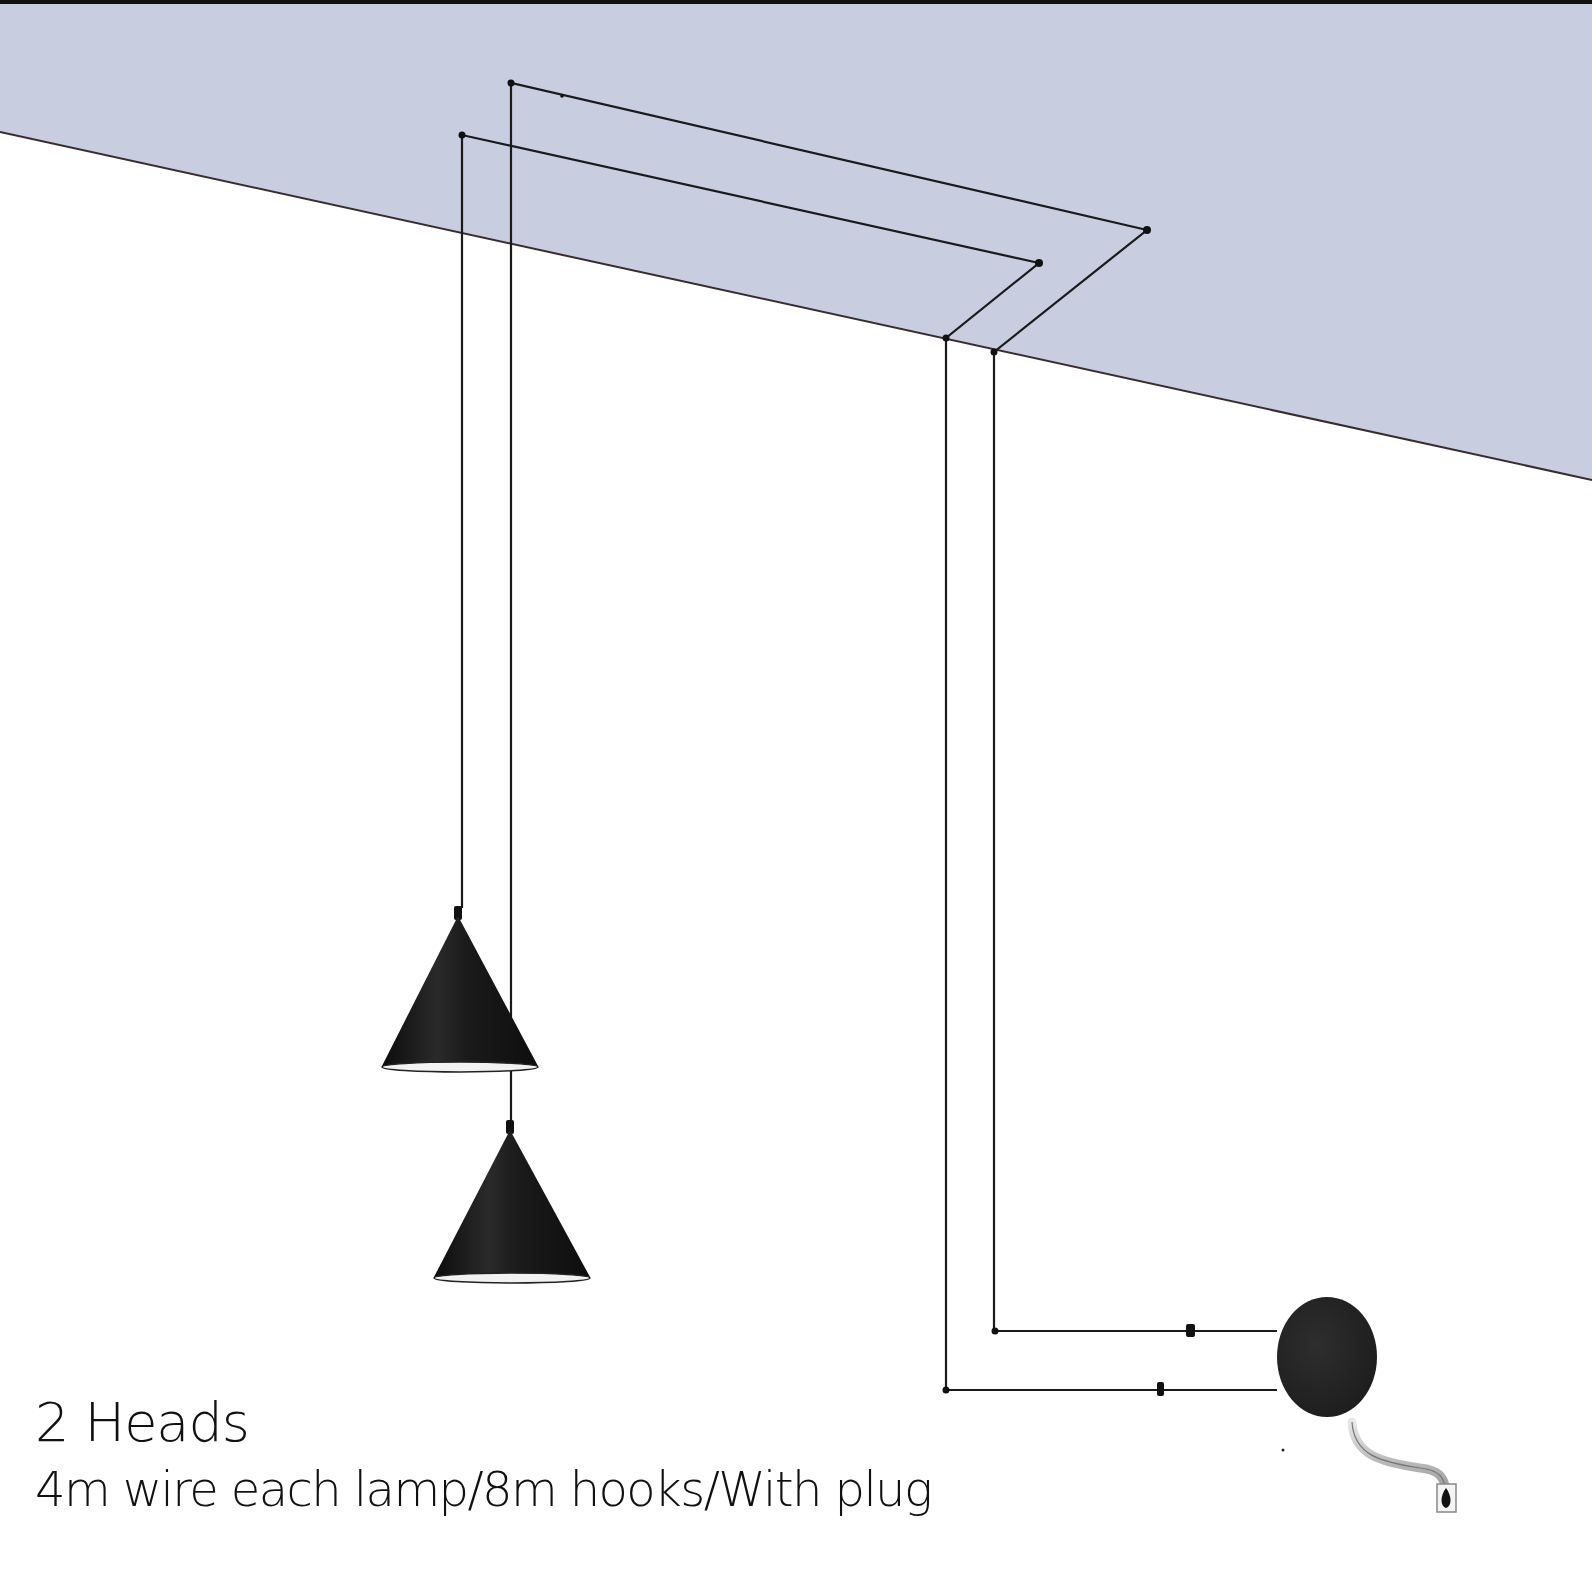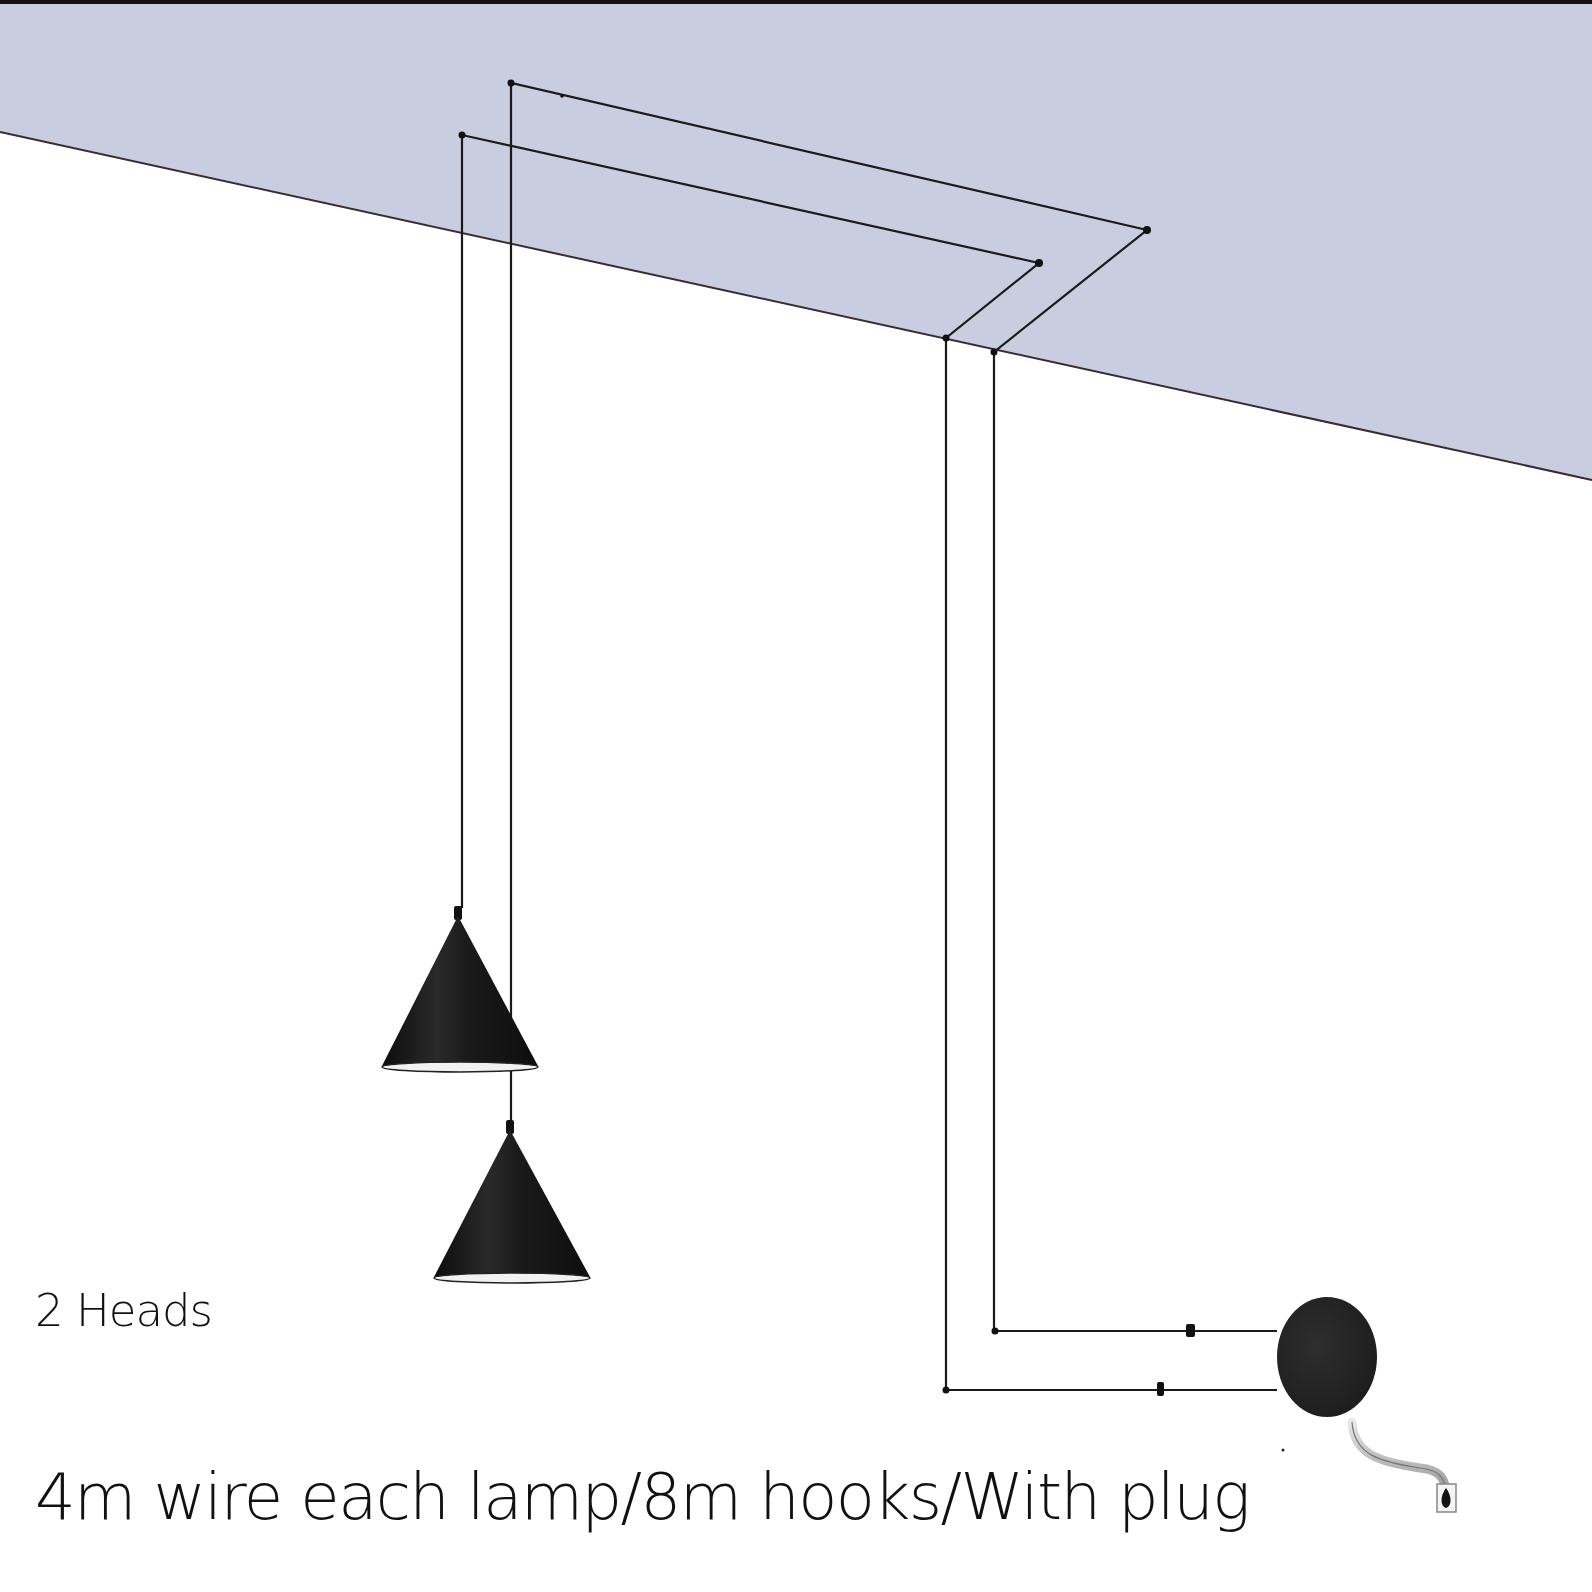--- a/index.html
+++ b/index.html
@@ -9,22 +9,22 @@
   .caption {
     position: absolute;
     left: 35px;
     font-family: "DejaVu Sans", sans-serif;
     font-weight: 200;
     color: #111111;
     letter-spacing: -1px;
     white-space: nowrap;
     line-height: 1;
   }
-  .caption.heads { top: 1288px; font-size: 45px; }
-  .caption.specs { top: 1465px; font-size: 64px; letter-spacing: -1.6px; }
+  .caption.heads { top: 1396px; font-size: 54px; }
+  .caption.specs { top: 1465px; font-size: 48px; letter-spacing: -1.6px; }
 </style>
 </head>
 <body>
 
 <div class="stage">
   <svg width="1592" height="1592" viewBox="0 0 1592 1592" xmlns="http://www.w3.org/2000/svg">
     <defs>
       <linearGradient id="shadeGrad" x1="0" x2="1" y1="0" y2="0">
         <stop offset="0" stop-color="#0c0c0c"></stop>
         <stop offset="0.35" stop-color="#2a2a2a"></stop>

